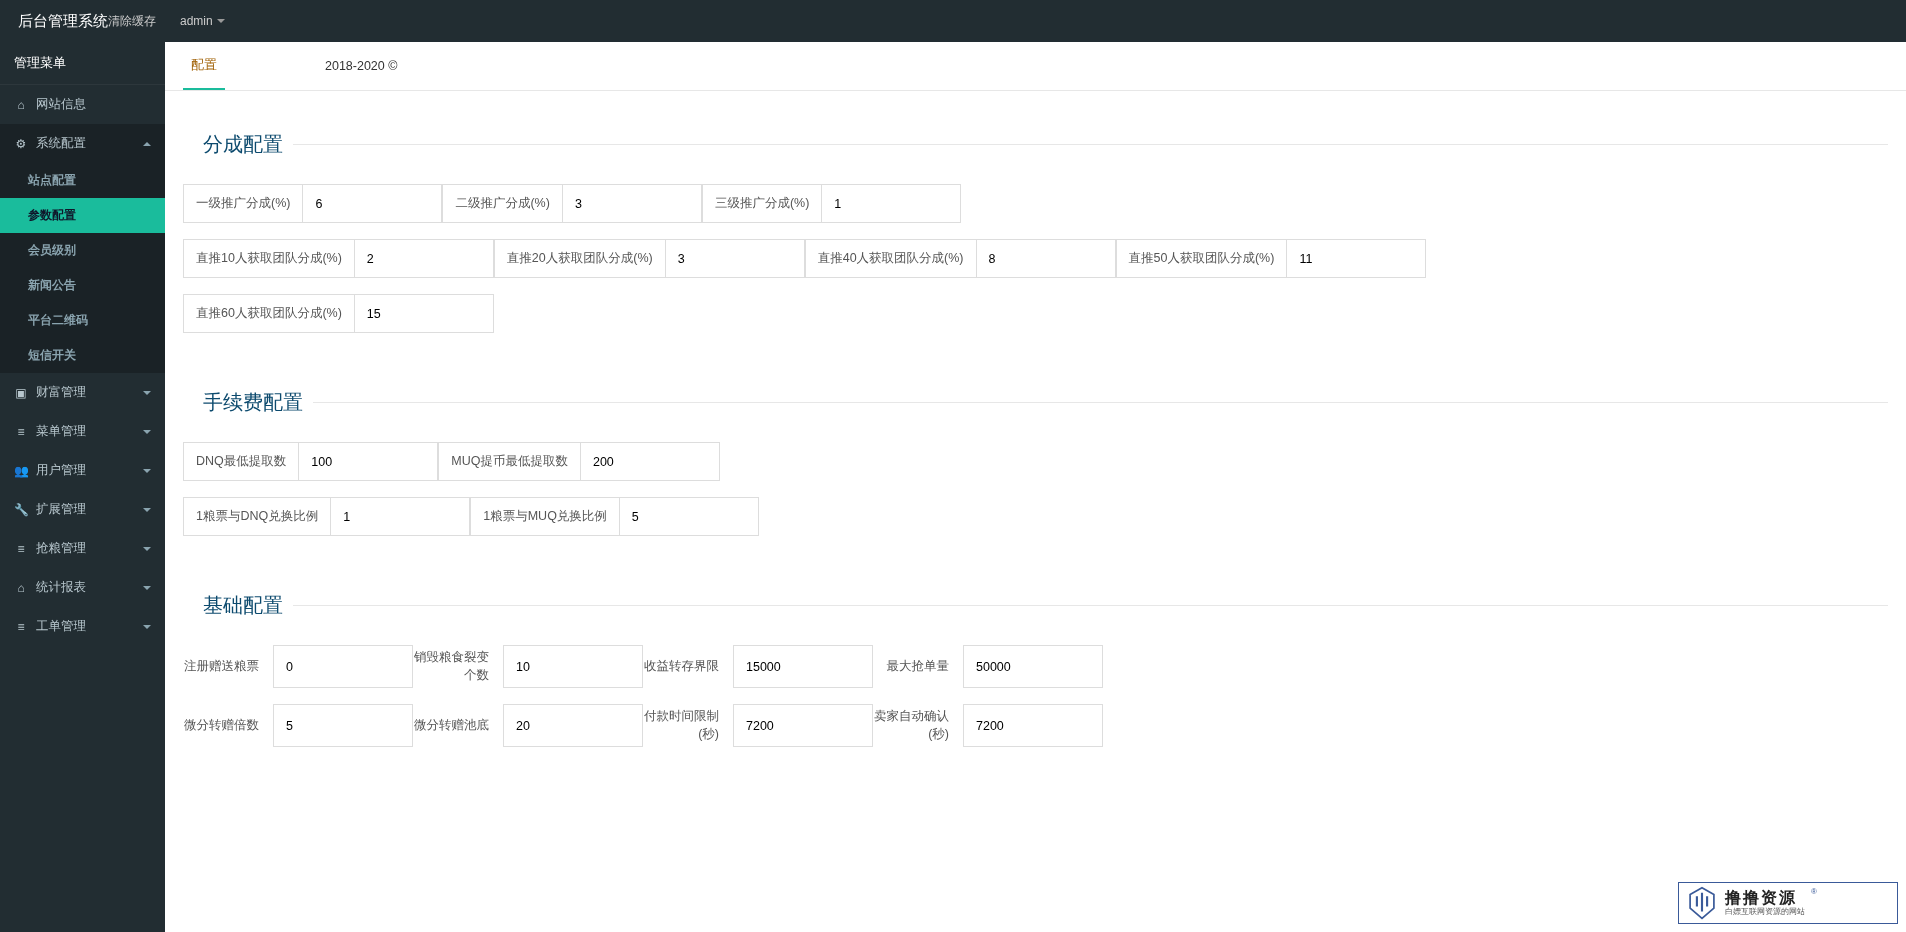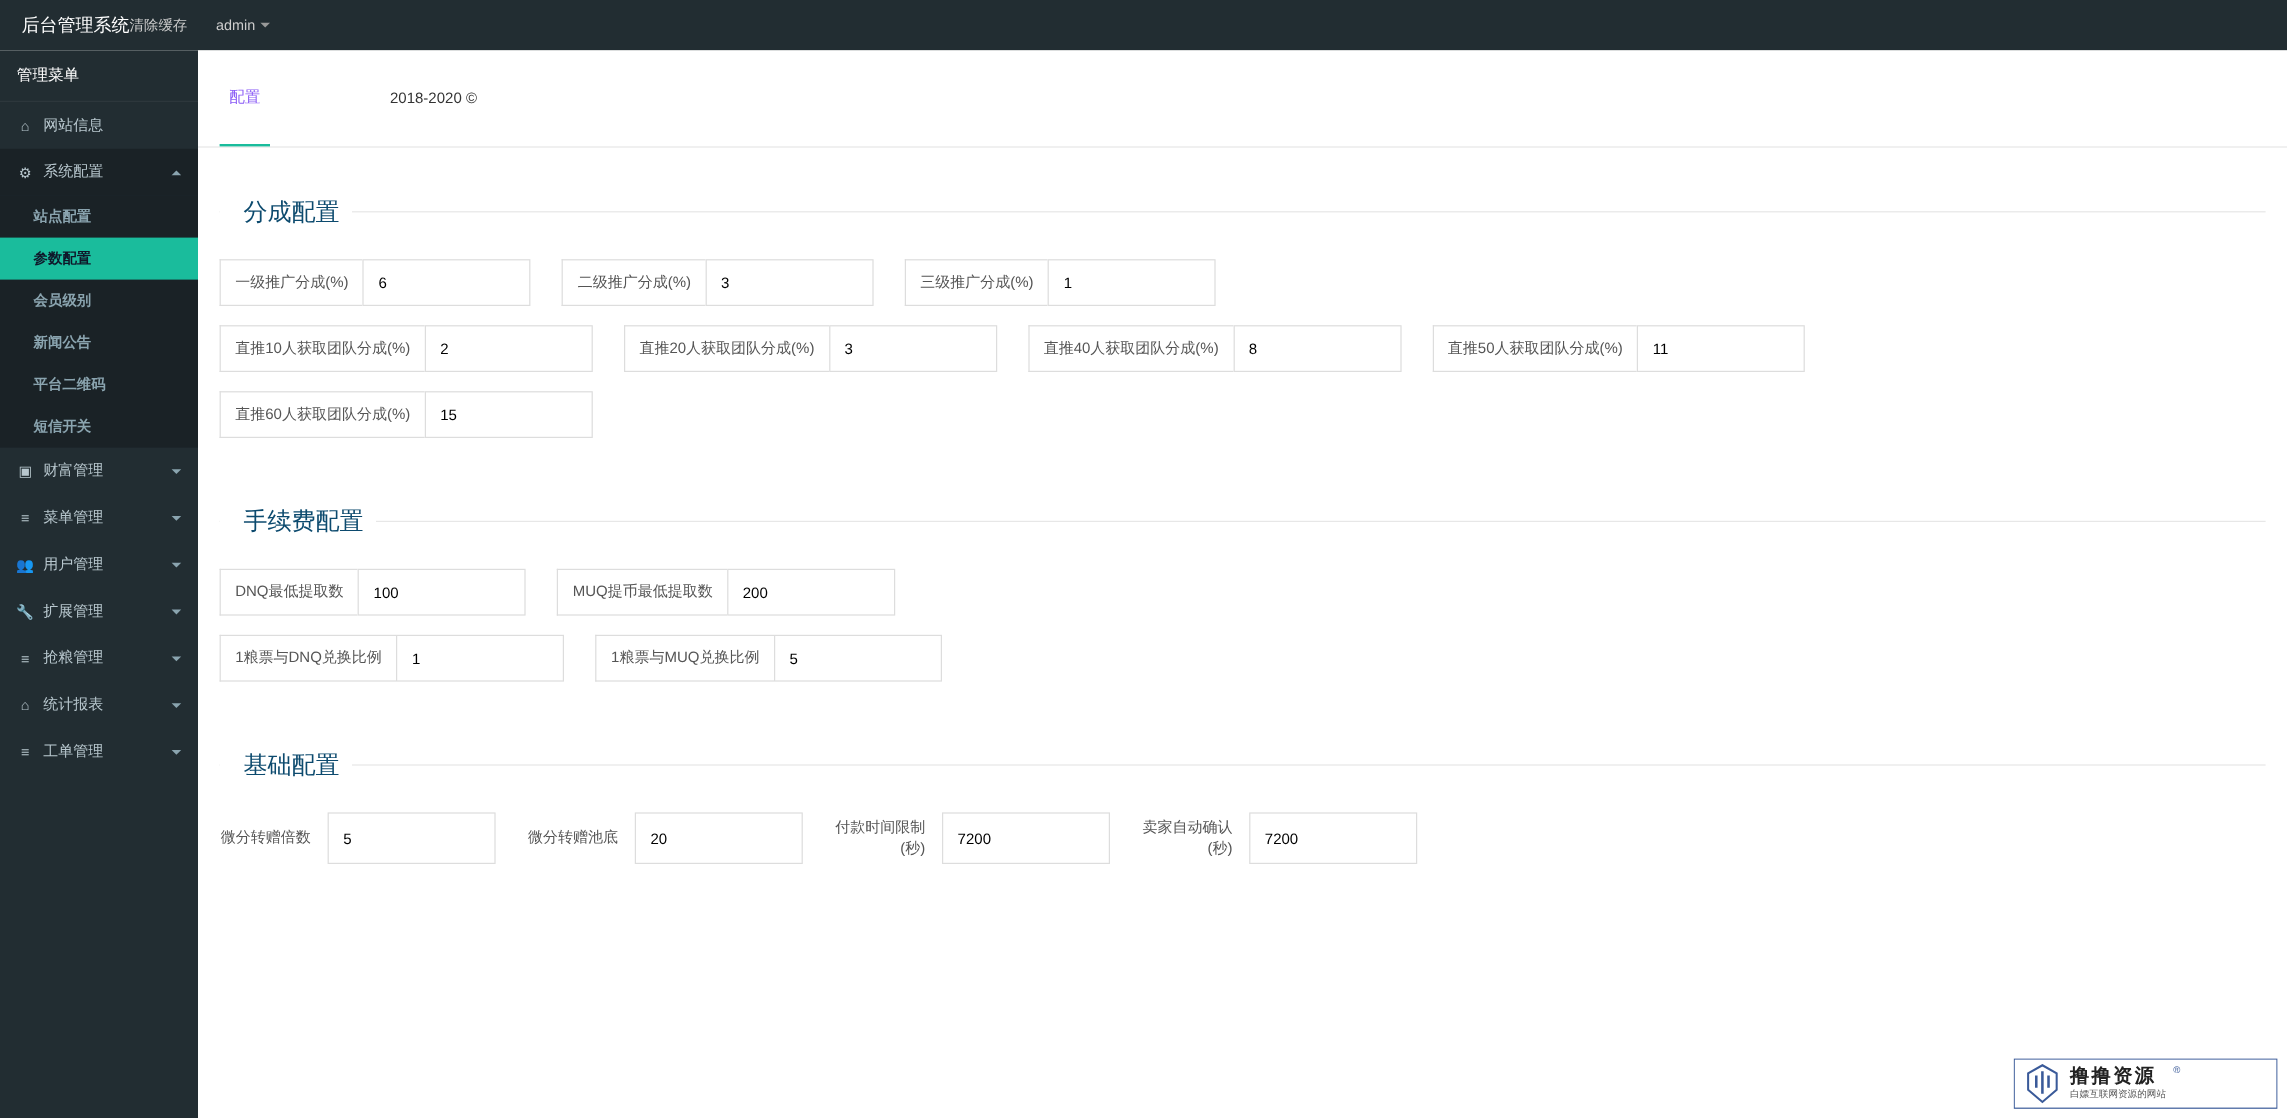--- a/index.html
+++ b/index.html
@@ -25,30 +25,30 @@
 .side-item .chev { width: 0; height: 0; }
 .chev-down { border-left: 4px solid transparent; border-right: 4px solid transparent; border-top: 4px solid #8aa4af; }
 .chev-up { border-left: 4px solid transparent; border-right: 4px solid transparent; border-bottom: 4px solid #8aa4af; }
 .sub-items { background: #1a2226; }
 .sub-item { padding: 9px 14px 9px 28px; font-size: 12px; cursor: pointer; color: #8aa4af; font-weight: bold; }
 .sub-item.active { background: #1abc9c; color: #0f172a; }
 
 
 .main { flex: 1; background: #fff; overflow-y: auto; position: relative; }
 .tabs { display: flex; align-items: center; border-bottom: 1px solid #e7e7e7; padding: 0 18px; gap: 60px; }
-.tab { padding: 30px 8px; font-size: 13px; color: #8b5cf6; border-bottom: 2px solid #1abc9c; cursor: pointer; }
+.tab { padding: 14px 8px; font-size: 13px; color: #a16207; border-bottom: 2px solid #1abc9c; cursor: pointer; }
 .copyright { font-size: 12.5px; color: #333; margin-left: 40px; }
 
 .panel { padding: 20px 18px 40px 18px; }
 
 fieldset { border: none; border-top: 1px solid #e7e7e7; margin-top: 40px; padding-top: 26px; }
 fieldset:first-child { margin-top: 20px; }
 fieldset legend { padding: 0 10px 0 20px; font-size: 20px; color: #0c4a6e; }
 
-.form-row { display: flex; flex-wrap: wrap; gap: 26px; margin-bottom: 16px; }
+.form-row { display: flex; flex-wrap: wrap; margin-bottom: 16px; }
 .form-group { display: flex; align-items: stretch; }
 .form-label { border: 1px solid #ddd; border-right: none; background: #fff; padding: 10px 12px; font-size: 12.5px; color: #555; display: flex; align-items: center; white-space: nowrap; }
 .form-input { border: 1px solid #ddd; padding: 10px 12px; font-size: 12.5px; width: 140px; outline: none; }
 
 .label-stacked { display: flex; flex-direction: column; align-items: flex-end; justify-content: center; padding: 4px 14px 4px 0; font-size: 12.5px; color: #555; border: none; line-height: 1.4; min-width: 90px; text-align: right; }
 .form-group.plain .form-input { border: 1px solid #ddd; }
 
 
 .switch-group { display: flex; align-items: center; }
 .switch-label { border: 1px solid #ddd; padding: 10px 12px; font-size: 12.5px; color: #555; white-space: nowrap; }
@@ -229,20 +229,41 @@
               <div class="form-label">1粮票与MUQ兑换比例</div>
               <input class="form-input" value="5" style="">
             </div>
         </div>
       </fieldset>
 
       <fieldset>
         <legend>基础配置</legend>
         <div class="form-row">
           <div class="form-group plain">
+              <div class="label-stacked">注册赠送粮票</div>
+              <input class="form-input" value="0" style="">
+            </div>
+          <div class="form-group plain">
+              <div class="label-stacked">
+                <span>销毁粮食裂变</span>
+                <span>个数</span>
+              </div>
+              <input class="form-input" value="10" style="">
+            </div>
+          <div class="form-group plain">
+              <div class="label-stacked">收益转存界限</div>
+              <input class="form-input" value="15000" style="">
+            </div>
+          <div class="form-group plain">
+              <div class="label-stacked">最大抢单量</div>
+              <input class="form-input" value="50000" style="">
+            </div>
+        </div>
+        <div class="form-row">
+          <div class="form-group plain">
               <div class="label-stacked">微分转赠倍数</div>
               <input class="form-input" value="5" style="">
             </div>
           <div class="form-group plain">
               <div class="label-stacked">微分转赠池底</div>
               <input class="form-input" value="20" style="">
             </div>
           <div class="form-group plain">
               <div class="label-stacked">
                 <span>付款时间限制</span>

